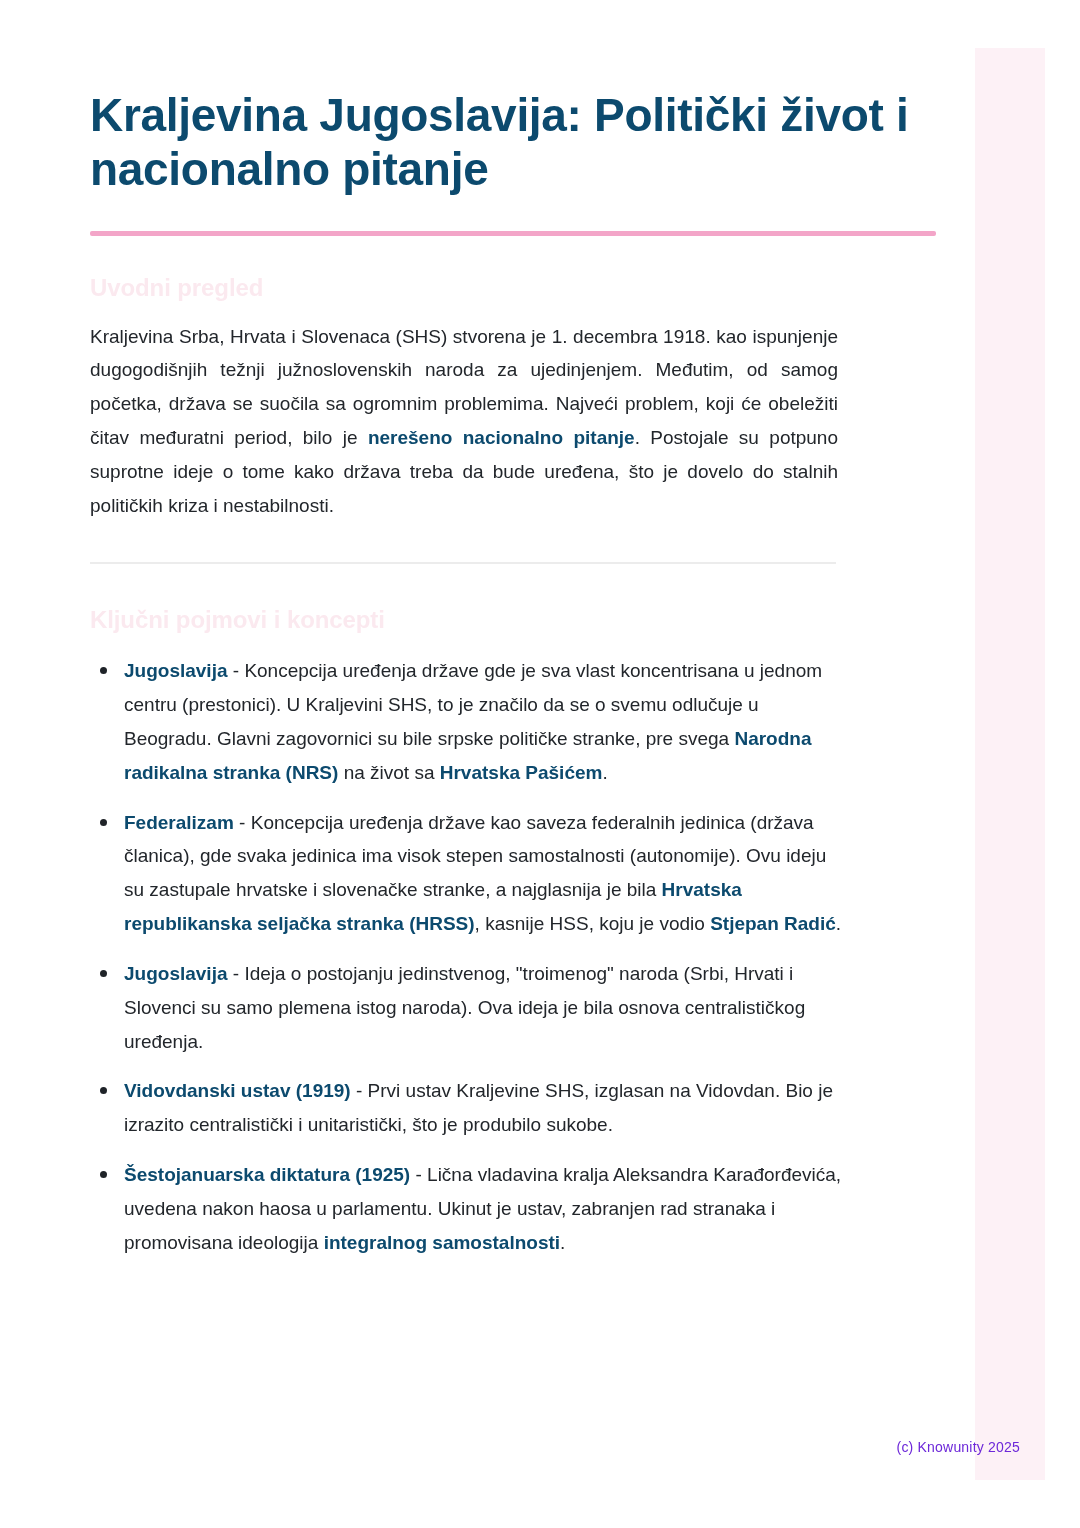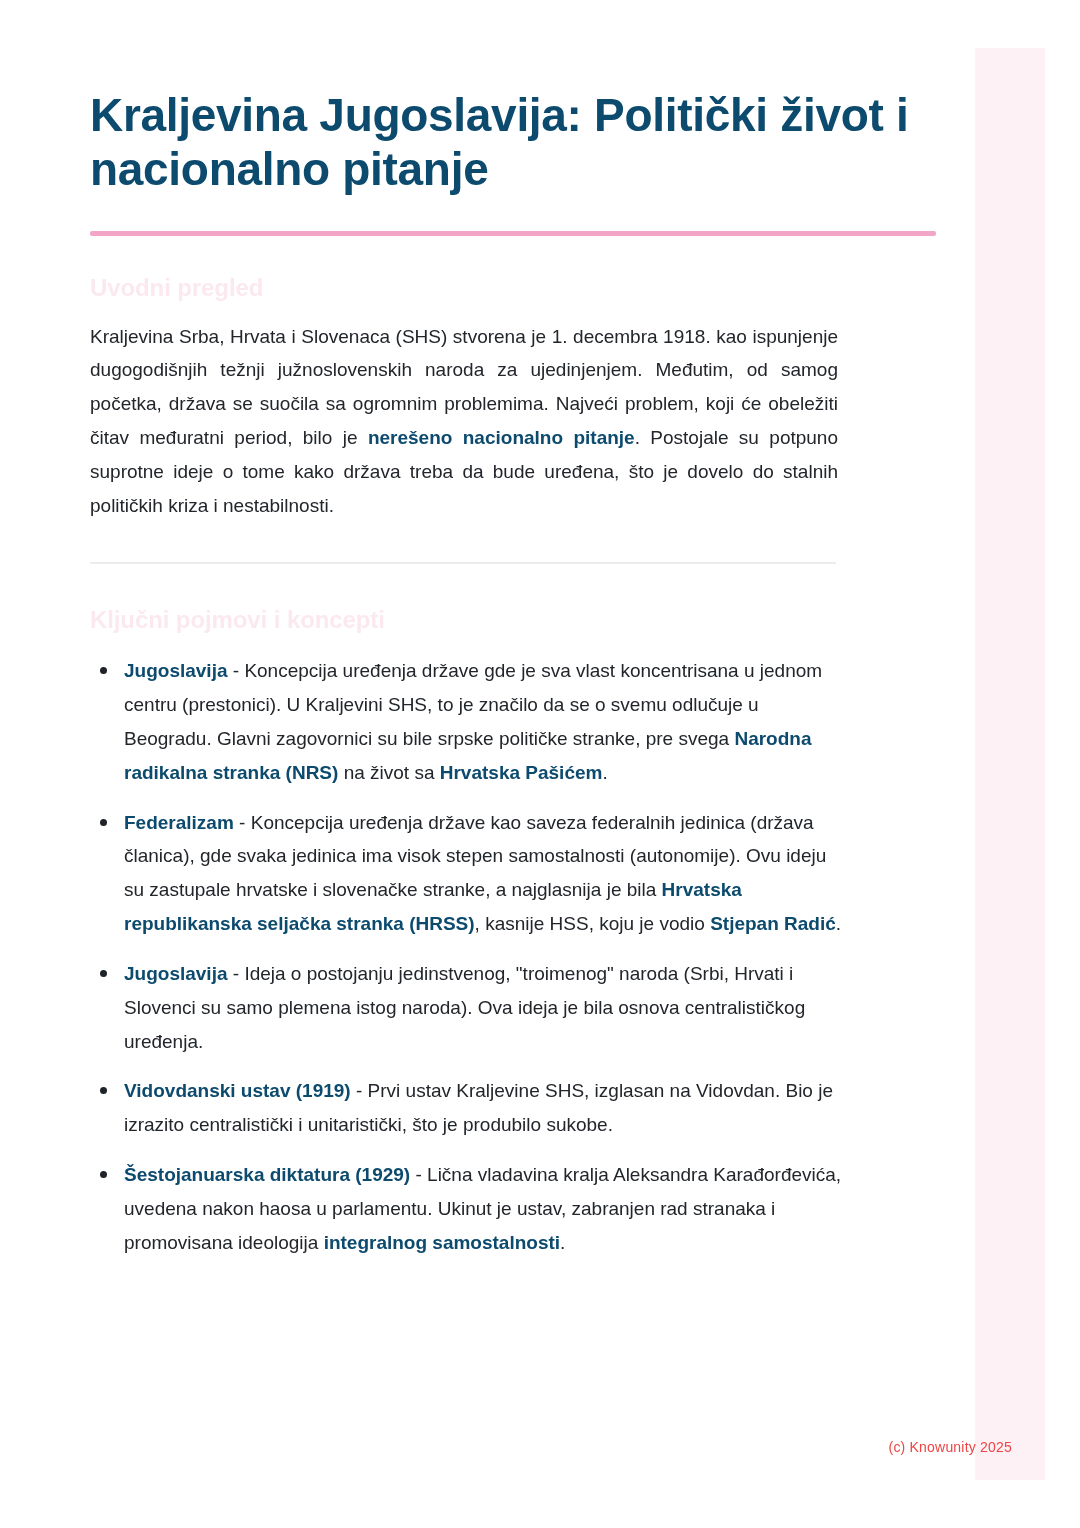--- a/index.html
+++ b/index.html
@@ -108,25 +108,25 @@
     width: 7px;
     height: 7px;
     border-radius: 50%;
     background: #1f2328;
   }
 
   b, strong { font-weight: bold; color: #0c4a6e; }
 
   .footer-credit {
     position: absolute;
-    left: 0;
+    left: 8px;
     top: 1439px;
     width: 1012px;
     text-align: right;
-    color: #ef4444;
+    color: #6d28d9;
     font-size: 14px;
     letter-spacing: 0.2px;
   }
 </style>
 </head>
 <body>
 
 <div class="page">
 
   <div class="edge-strip"></div>
@@ -143,20 +143,20 @@
 
     <div class="thin-divider"></div>
 
     <h2 class="section-heading sec2-heading">Ključni pojmovi i koncepti</h2>
 
     <ul class="concept-list">
         <li><span class="bullet-dot"></span><b>Jugoslavija</b><span> - Koncepcija uređenja države gde je sva vlast koncentrisana u jednom centru (prestonici). U Kraljevini SHS, to je značilo da se o svemu odlučuje u Beogradu. Glavni zagovornici su bile srpske političke stranke, pre svega </span><b>Narodna radikalna stranka (NRS)</b><span> na život sa </span><b>Hrvatska Pašićem</b><span>.</span></li>
         <li><span class="bullet-dot"></span><b>Federalizam</b><span> - Koncepcija uređenja države kao saveza federalnih jedinica (država članica), gde svaka jedinica ima visok stepen samostalnosti (autonomije). Ovu ideju su zastupale hrvatske i slovenačke stranke, a najglasnija je bila </span><b>Hrvatska republikanska seljačka stranka (HRSS)</b><span>, kasnije HSS, koju je vodio </span><b>Stjepan Radić</b><span>.</span></li>
         <li><span class="bullet-dot"></span><b>Jugoslavija</b><span> - Ideja o postojanju jedinstvenog, "troimenog" naroda (Srbi, Hrvati i Slovenci su samo plemena istog naroda). Ova ideja je bila osnova centralističkog uređenja.</span></li>
         <li><span class="bullet-dot"></span><b>Vidovdanski ustav (1919)</b><span> - Prvi ustav Kraljevine SHS, izglasan na Vidovdan. Bio je izrazito centralistički i unitaristički, što je produbilo sukobe.</span></li>
-        <li><span class="bullet-dot"></span><b>Šestojanuarska diktatura (1929)</b><span> - Lična vladavina kralja Aleksandra Karađorđevića, uvedena nakon haosa u parlamentu. Ukinut je ustav, zabranjen rad stranaka i promovisana ideologija </span><b>integralnog samostalnosti</b><span>.</span></li>
+        <li><span class="bullet-dot"></span><b>Šestojanuarska diktatura (1925)</b><span> - Lična vladavina kralja Aleksandra Karađorđevića, uvedena nakon haosa u parlamentu. Ukinut je ustav, zabranjen rad stranaka i promovisana ideologija </span><b>integralnog samostalnosti</b><span>.</span></li>
       </ul>
 
   </div>
 
   <div class="footer-credit">(c) Knowunity 2025</div>
 
 </div>
 
 </body></html>

